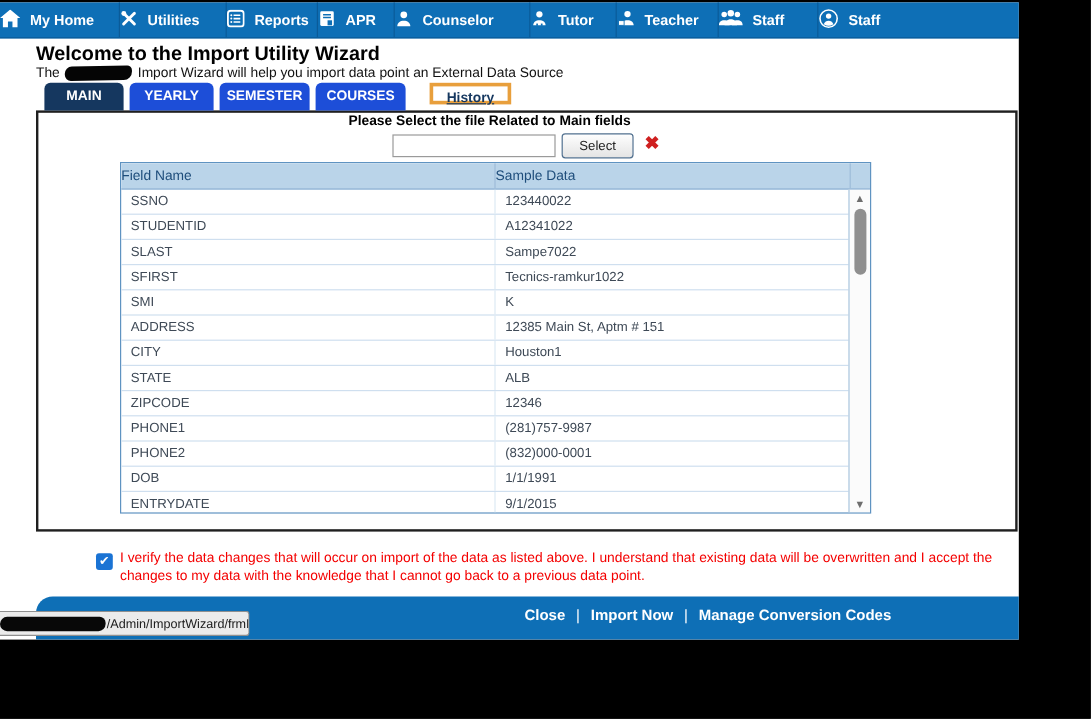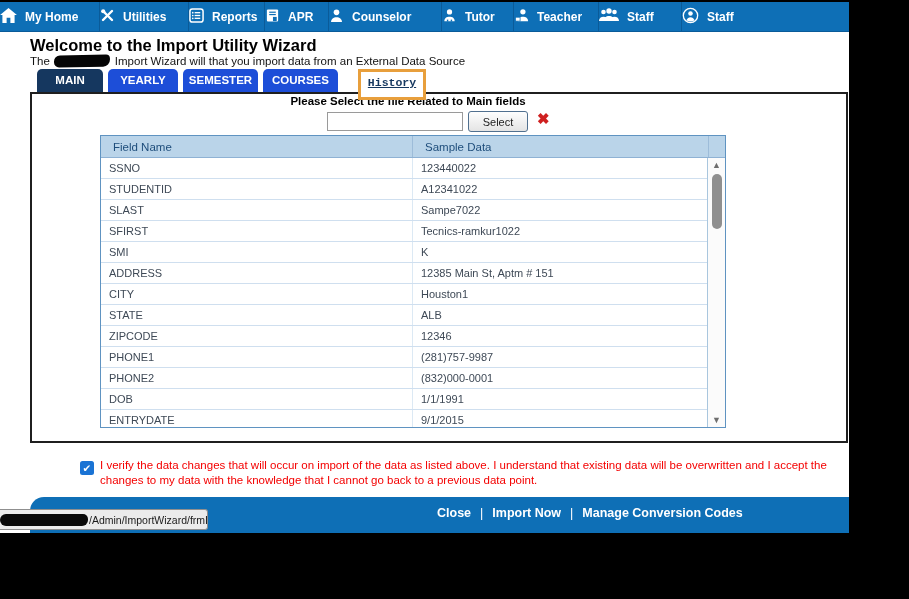--- a/index.html
+++ b/index.html
@@ -20,22 +20,22 @@
   .subtitle { position:absolute; left:30px; top:55px; font-size:11.5px; color:#111;
               display:flex; align-items:center; }
   .scribble { display:inline-block; width:56px; height:12px; background:#050505;
               border-radius:6px 4px 7px 5px; margin:0 5px 0 4px; transform:rotate(-1deg); }
 
   
   .tab { position:absolute; top:69px; height:23px; background:#1d4ed8; color:#fff;
          font-size:11.5px; font-weight:bold; text-align:center; line-height:23px;
          border-radius:5px 5px 0 0; cursor:pointer; z-index:3; }
   .tab.dark { background:#15375f; }
-  .hist-box { position:absolute; left:358px; top:69px; width:68px; height:31px;
-              border:3px solid #e89f3c; background:#fff; z-index:4; text-align:center; cursor:pointer;font-family:Liberation Mono, monospace; }
+  .hist-box { position:absolute; left:358px; top:69px; width:68px; height:18px;
+              border:3px solid #e89f3c; background:#fff; z-index:4; text-align:center; cursor:pointer; }
   .hist-box span { font-size:11.5px; font-weight:bold; color:#15375f; text-decoration:underline;
                    line-height:21px; }
 
   
   .panel { position:absolute; left:30px; top:92px; width:818px; height:351px;
            border:2px solid #1f1f1f; background:#fff; z-index:2; }
   .prompt { position:absolute; left:188px; top:95px; width:440px; text-align:center;
             font-size:11.5px; font-weight:bold; color:#000; z-index:3; }
   .file-input { position:absolute; left:327px; top:112px; width:136px; height:19px;
                 border:1px solid #9a9a9a; font-size:11px; padding:0 3px; z-index:3; }
@@ -44,21 +44,21 @@
                 border-radius:3px; font-size:11px; color:#222; z-index:3; cursor:pointer;
                 font-family:"Liberation Sans", sans-serif; }
   .red-x { position:absolute; left:537px; top:110px; font-size:15px; font-weight:bold;
            color:#cf2020; z-index:3; cursor:pointer; }
 
   
   .grid { position:absolute; left:100px; top:135px; width:626px; height:293px;
           border:1px solid #5f93c1; background:#fff; z-index:3; overflow:hidden; }
   .grid-head { display:flex; height:22px; background:#bad4e9; color:#1e4d7b;
                font-size:11.5px; border-bottom:1px solid #8fb2d4; }
-  .gh-cell { line-height:22px; padding-left:12px; }
+  .gh-cell { line-height:22px; padding-left:0; }
   .gh-field { width:311px; }
   .gh-sample { flex:1; border-left:1px solid #9dbcd9; }
   .gh-scroll { width:17px; border-left:1px solid #9dbcd9; }
   .grid-body { position:relative; height:269px; overflow:hidden; }
   .grow { display:flex; height:21px; border-bottom:1px solid #cfdfef; font-size:11px; color:#3e4956; cursor:pointer; }
   .gcell { line-height:21px; padding-left:8px; white-space:nowrap; overflow:hidden; }
   .gc-field { width:311px; }
   .gc-sample { flex:1; border-left:1px solid #dce9f4; }
   .scrollbar { position:absolute; right:0; top:0; width:18px; height:100%;
                background:#fbfbfb; border-left:1px solid #a9c6de; }
@@ -188,21 +188,21 @@
             <path d="M4.7 13.9 c.9-2.1 2.4-3.1 4.3-3.1 s3.4 1 4.3 3.1 a7.6 7.6 0 0 1 -8.6 0 z" fill="#fff"></path>
           </svg></span>
       <span>Staff</span>
     </div>
   </div>
 
   <div class="page-title">Welcome to the Import Utility Wizard</div>
   <div class="subtitle">
     <span>The</span>
     <span class="scribble"></span>
-    <span>Import Wizard will that you import data from an External Data Source</span>
+    <span>Import Wizard will help you import data point an External Data Source</span>
   </div>
 
   <div class="tab dark" style="left:37px; width:66px">MAIN</div>
   <div class="tab" style="left:108px; width:70px">YEARLY</div>
   <div class="tab" style="left:183px; width:75px">SEMESTER</div>
   <div class="tab" style="left:263px; width:75px">COURSES</div>
   <div class="hist-box">
     <span>History</span>
   </div>
 

